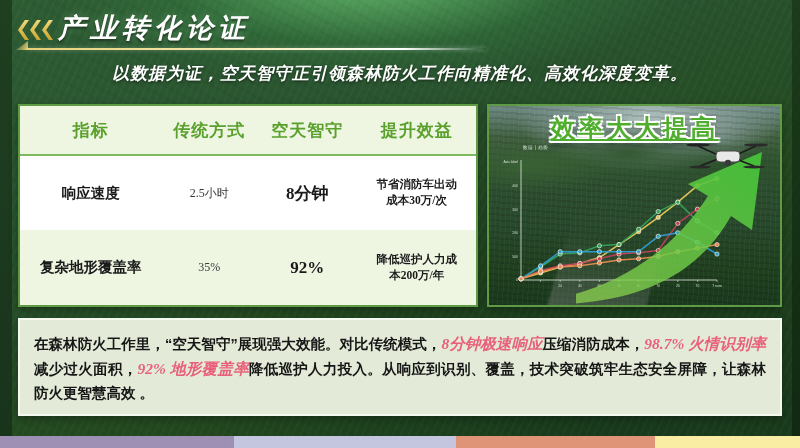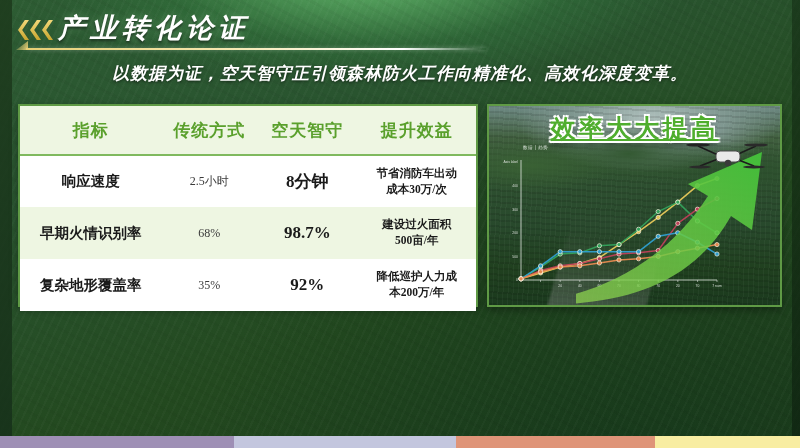--- a/index.html
+++ b/index.html
@@ -148,26 +148,20 @@
           <th>空天智守</th>
           <th>提升效益</th>
         </tr>
       </thead>
       <tbody>
         <tr>
           <td class="metric">响应速度</td>
           <td class="trad">2.5小时</td>
           <td class="smart">8分钟</td>
           <td class="benefit">节省消防车出动<br>成本30万/次</td>
-        </tr>
-        <tr>
-          <td class="metric">早期火情识别率</td>
-          <td class="trad">68%</td>
-          <td class="smart">98.7%</td>
-          <td class="benefit">建设过火面积<br>500亩/年</td>
         </tr>
         <tr>
           <td class="metric">复杂地形覆盖率</td>
           <td class="trad">35%</td>
           <td class="smart">92%</td>
           <td class="benefit">降低巡护人力成<br>本200万/年</td>
         </tr>
       </tbody>
     </table>
   </div>
@@ -291,20 +285,23 @@
       <ellipse cx="72" cy="9" rx="12" ry="1.6" fill="#2a2a2a"></ellipse>
       <ellipse cx="16" cy="31" rx="11" ry="1.5" fill="#2a2a2a"></ellipse>
       <ellipse cx="70" cy="31" rx="11" ry="1.5" fill="#2a2a2a"></ellipse>
       <rect x="32" y="15" width="24" height="11" rx="4" fill="#e9e9e9" stroke="#4a4a4a" stroke-width="1"></rect>
       <circle cx="44" cy="27" r="3.2" fill="#3a3a3a"></circle>
     </svg>
 
     <div class="overtitle">效率大大提高</div>
   </div>
 
+  <div class="summary">
+    <p><span>在森林防火工作里，“空天智守”展现强大效能。对比传统模式，</span><span class="hl">8分钟极速响应</span><span>压缩消防成本，</span><span class="hl">98.7% 火情识别率</span><span>减少过火面积，</span><span class="hl">92% 地形覆盖率</span><span>降低巡护人力投入。从响应到识别、覆盖，技术突破筑牢生态安全屏障，让森林防火更智慧高效 。</span></p>
+  </div>
 
   <div class="strip">
     <i style="width: 29.3%; background: rgb(158, 143, 181);"></i>
     <i style="width: 27.7%; background: rgb(195, 198, 222);"></i>
     <i style="width: 24.9%; background: rgb(223, 148, 120);"></i>
     <i style="width: 18.1%; background: rgb(248, 237, 162);"></i>
   </div>
 </div>
 
 </body></html>

